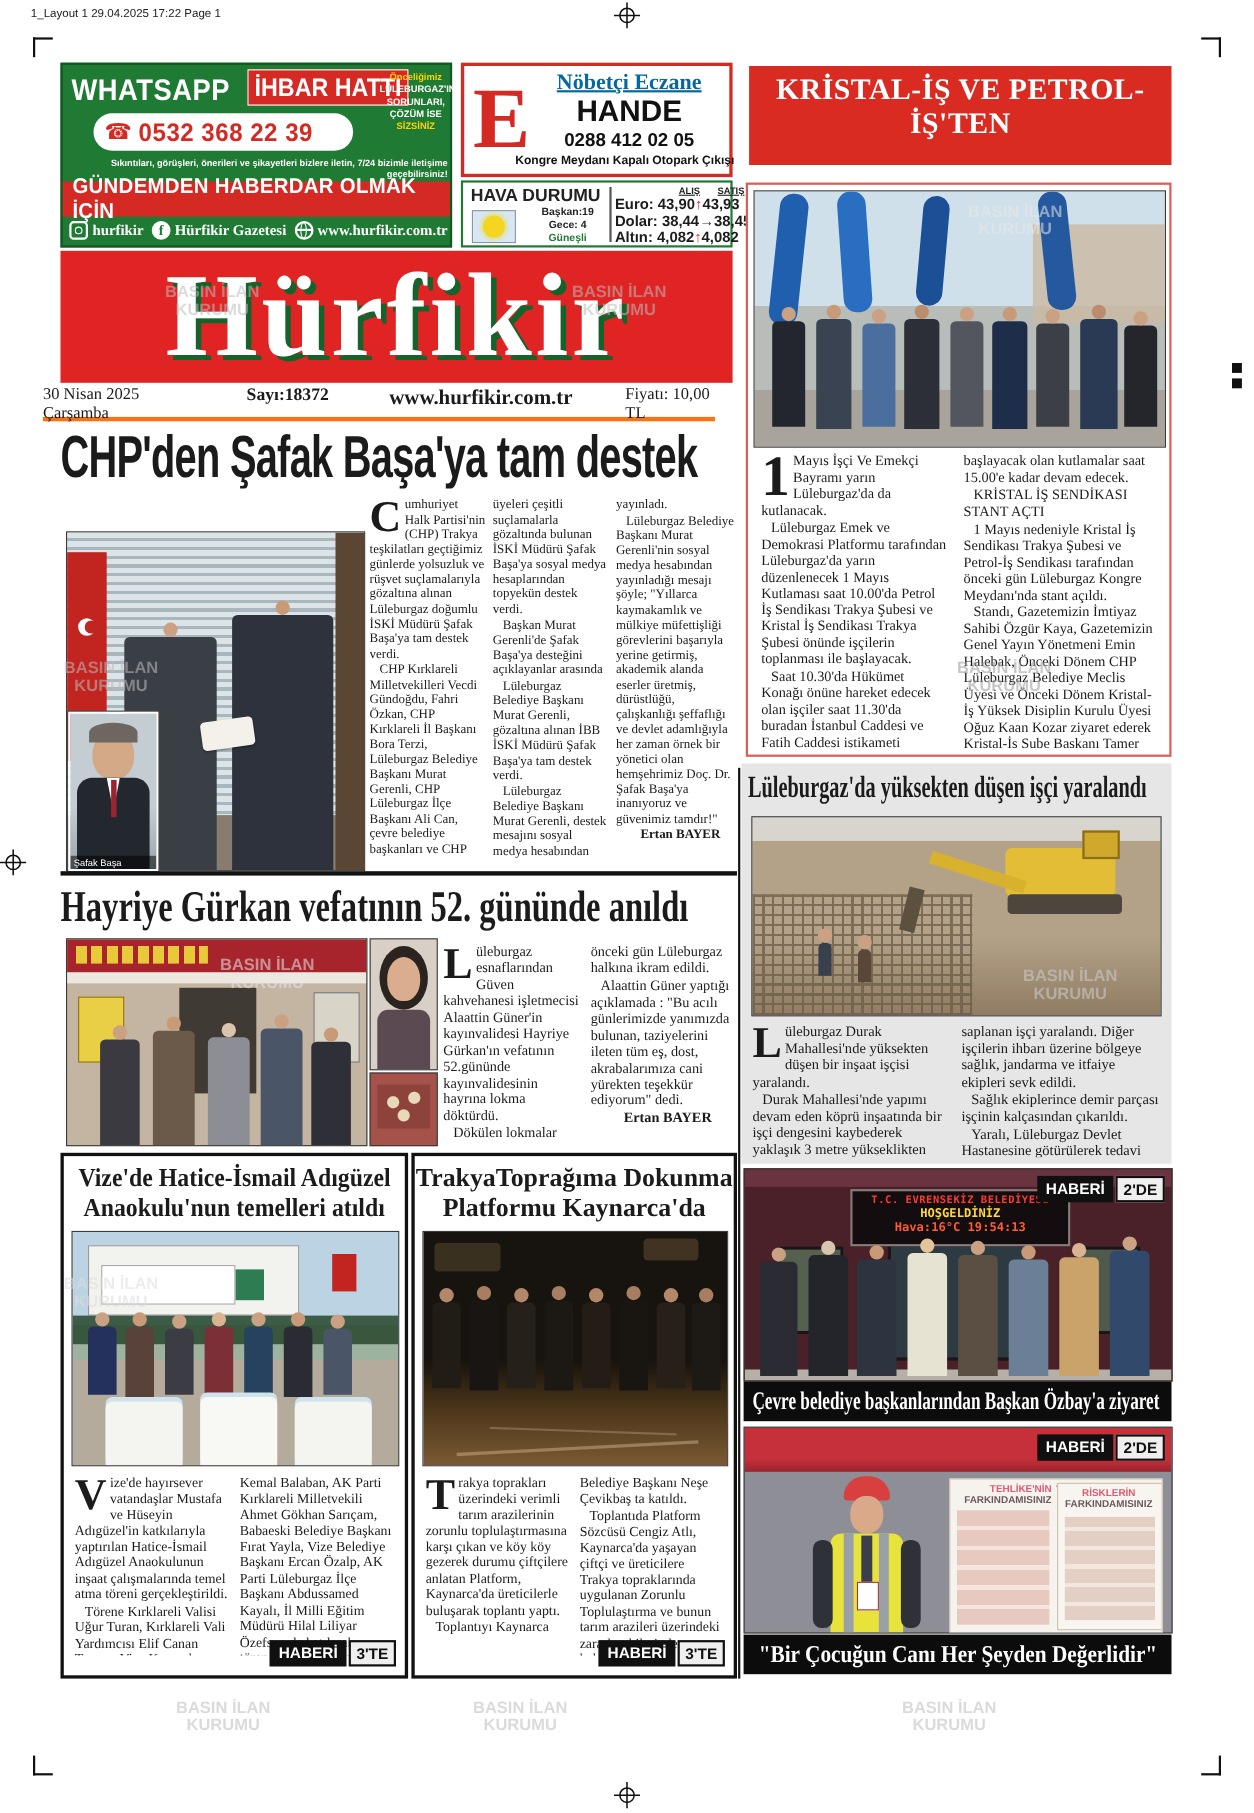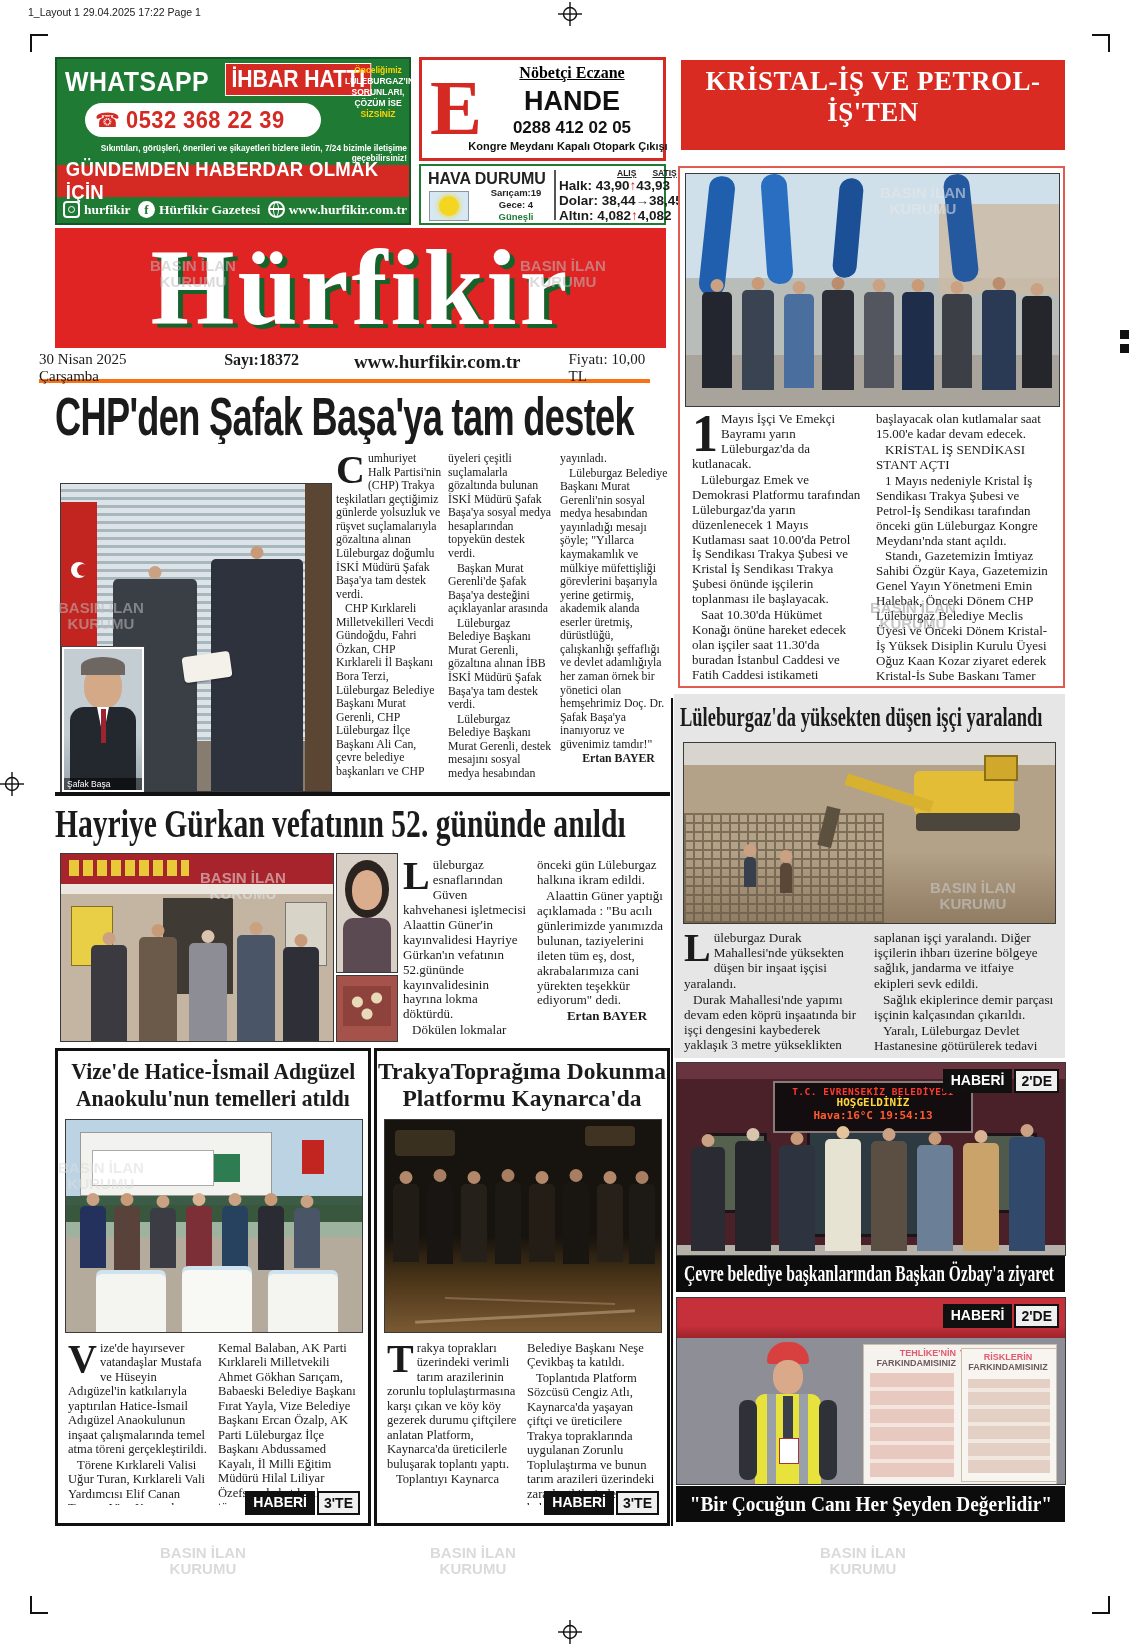--- a/index.html
+++ b/index.html
@@ -103,44 +103,44 @@
       </span>
       <span style="display:flex;align-items:center;gap:4px;">
         <span class="globe"></span>
         <span class="b" style="font-size:13.5px;">www.hurfikir.com.tr</span>
       </span>
     </div>
   </div>
 
   <div class="abs" style="left:419px;top:57px;width:247px;height:104px;background:#fff;border:3px solid #d42a23;box-sizing:border-box;">
     <div class="abs b" style="left:8px;top:2px;font-size:78px;line-height:92px;color:#d42a23;">E</div>
-    <div class="abs b" style="left:60px;top:4px;width:180px;text-align:center;color:#000000;font-size:16px;text-decoration:underline;">Nöbetçi Eczane</div>
+    <div class="abs b" style="left:60px;top:4px;width:180px;text-align:center;color:#0369a1;font-size:20px;text-decoration:underline;">Nöbetçi Eczane</div>
     <div class="abs sans b" style="left:60px;top:26px;width:180px;text-align:center;color:#111;font-size:27px;">HANDE</div>
     <div class="abs sans b" style="left:60px;top:58px;width:180px;text-align:center;color:#111;font-size:17px;">0288 412 02 05</div>
     <div class="abs sans b" style="left:46px;top:80px;width:200px;text-align:center;color:#111;font-size:11px;">Kongre Meydanı Kapalı Otopark Çıkışı</div>
   </div>
 
   <div class="abs" style="left:419px;top:164px;width:247px;height:61px;background:#fff;border:2px solid #1f7a33;box-sizing:border-box;">
     <div class="abs sans b" style="left:7px;top:4px;font-size:16px;color:#222;">HAVA DURUMU</div>
     <div class="abs" style="left:8px;top:25px;width:38px;height:28px;background:#d7e8f4;border:1px solid #8a97a3;">
       <div class="ps" style="left:9px;top:4px;width:20px;height:20px;border-radius:50%;background:#f4d520;box-shadow:0 0 4px 2px #f4d52088;"></div>
     </div>
     <div class="abs sans b" style="left:60px;top:21px;width:70px;text-align:center;font-size:9.5px;line-height:1.25;color:#222;">
-      <div>Sarıçam:19</div>
+      <div>Başkan:19</div>
       <div>Gece: 4</div>
       <div style="color:#1f7a33;">Güneşli</div>
     </div>
     <div class="abs" style="left:133px;top:4px;width:1.5px;height:50px;background:#555;"></div>
     <div class="abs sans b" style="left:196px;top:2px;font-size:8.5px;display:flex;gap:16px;color:#222;">
       <span style="text-decoration:underline;">ALIŞ</span>
       <span style="text-decoration:underline;">SATIŞ</span>
     </div>
     <div class="abs" style="left:138px;top:12px;width:106px;">
       <div class="rate">
-        <span class="rn">Halk</span>
+        <span class="rn">Euro</span>
         <span>:</span>&nbsp;<span>43,90</span>
         <span class="ar" style="color:#d42a23;">↑</span>
         <span>43,93</span>
       </div>
       <div class="rate">
         <span class="rn">Dolar</span>
         <span>:</span>&nbsp;<span>38,44</span>
         <span class="ar" style="color:#333;">→</span>
         <span>38,45</span>
       </div>

